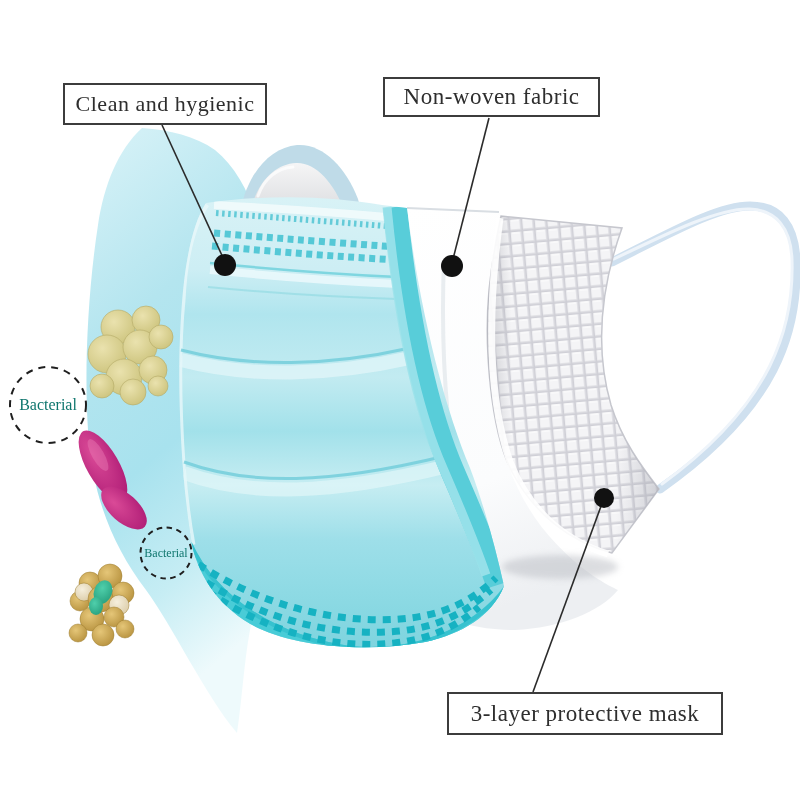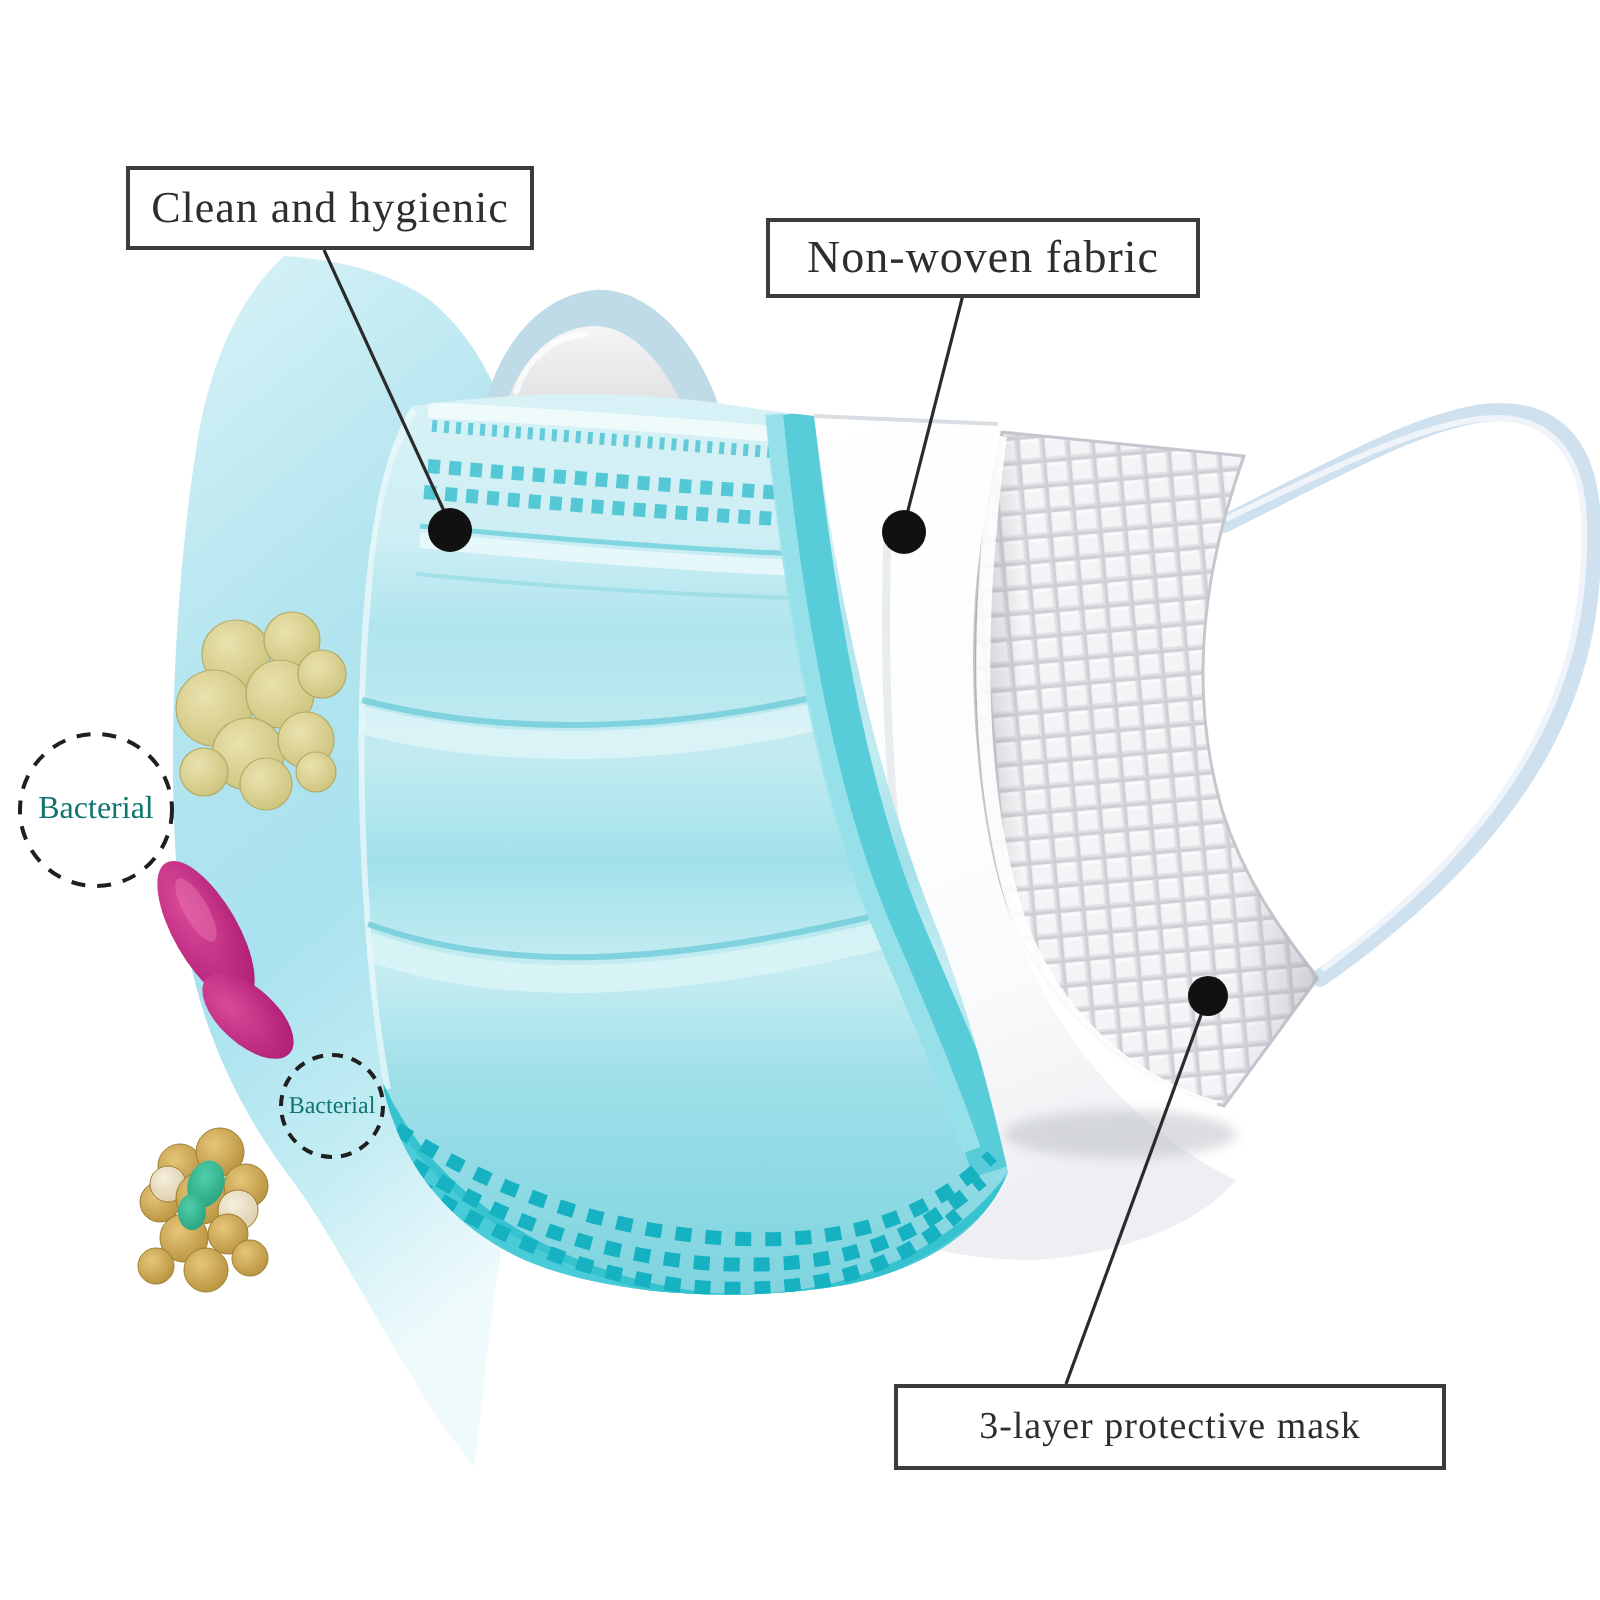--- a/index.html
+++ b/index.html
@@ -3,22 +3,22 @@
 <meta charset="utf-8">
 <style>
   html,body{margin:0;padding:0;background:#ffffff;}
   .canvas{position:relative;width:800px;height:800px;background:#ffffff;overflow:hidden;
           font-family:"Liberation Serif", serif;}
   .scene-svg{position:absolute;left:0;top:0;}
   .label-box{position:absolute;box-sizing:border-box;border:2px solid #3c3c3c;background:#ffffff;
              display:flex;align-items:center;justify-content:center;color:#2e2e2e;
              font-family:"Liberation Serif", serif;letter-spacing:0.5px;}
   .label-clean{left:63px;top:83px;width:204px;height:42px;font-size:22px;}
-  .label-nonwoven{left:383px;top:77px;width:217px;height:40px;font-size:23px;margin-top:32px;}
-  .label-threelayer{left:447px;top:692px;width:276px;height:43px;font-size:19px;}
+  .label-nonwoven{left:383px;top:77px;width:217px;height:40px;font-size:23px;}
+  .label-threelayer{left:447px;top:692px;width:276px;height:43px;font-size:23px;}
   .bact-text{position:absolute;transform:translate(-50%,-50%);color:#0f766e;
              font-family:"Liberation Serif", serif;}
   .bact-large{left:48px;top:405px;font-size:16px;}
   .bact-small{left:166px;top:553px;font-size:12px;}
 </style>
 </head>
 <body>
 
 <div class="canvas">
 

